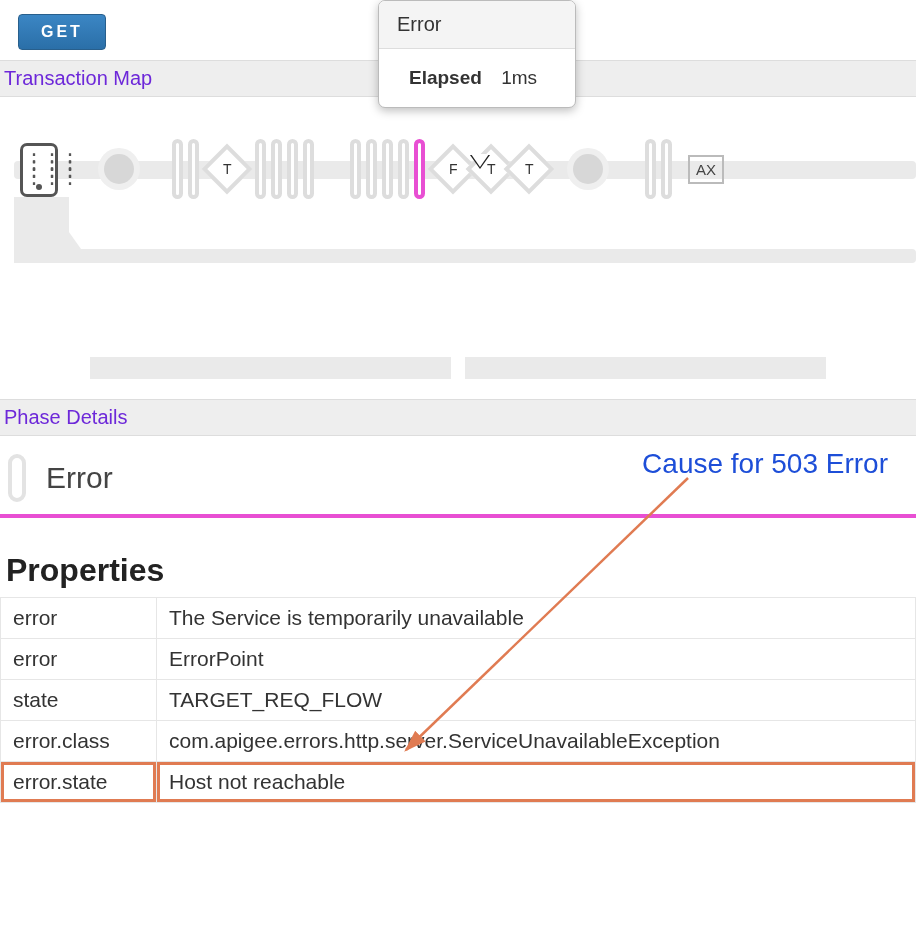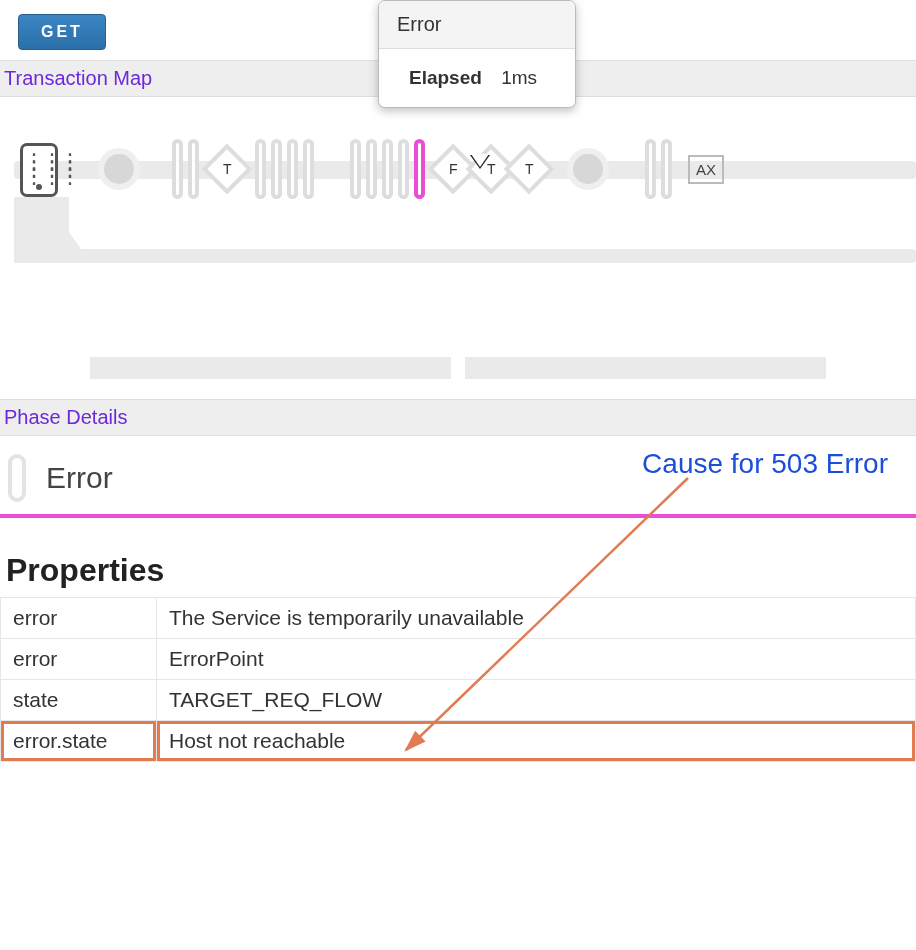--- a/index.html
+++ b/index.html
@@ -261,19 +261,23 @@
           <td>The Service is temporarily unavailable</td>
         </tr>
         <tr>
           <td>error</td>
           <td>ErrorPoint</td>
         </tr>
         <tr>
           <td>state</td>
           <td>TARGET_REQ_FLOW</td>
         </tr>
+        <tr>
+          <td>error.class</td>
+          <td>com.apigee.errors.http.server.ServiceUnavailableException</td>
+        </tr>
         <tr class="hl-row">
           <td>error.state</td>
           <td>Host not reachable</td>
         </tr>
       </tbody>
   </table>
 </div>
 
 </body></html>

